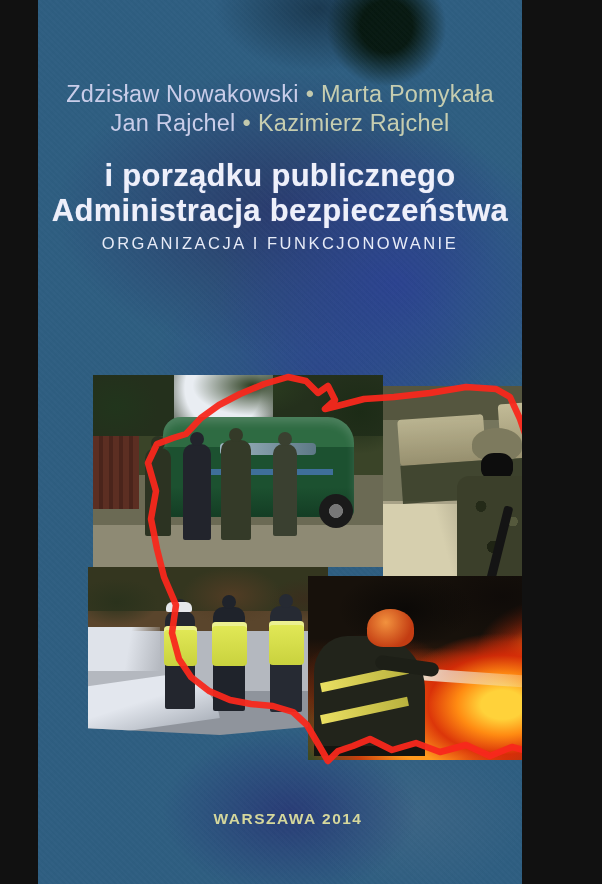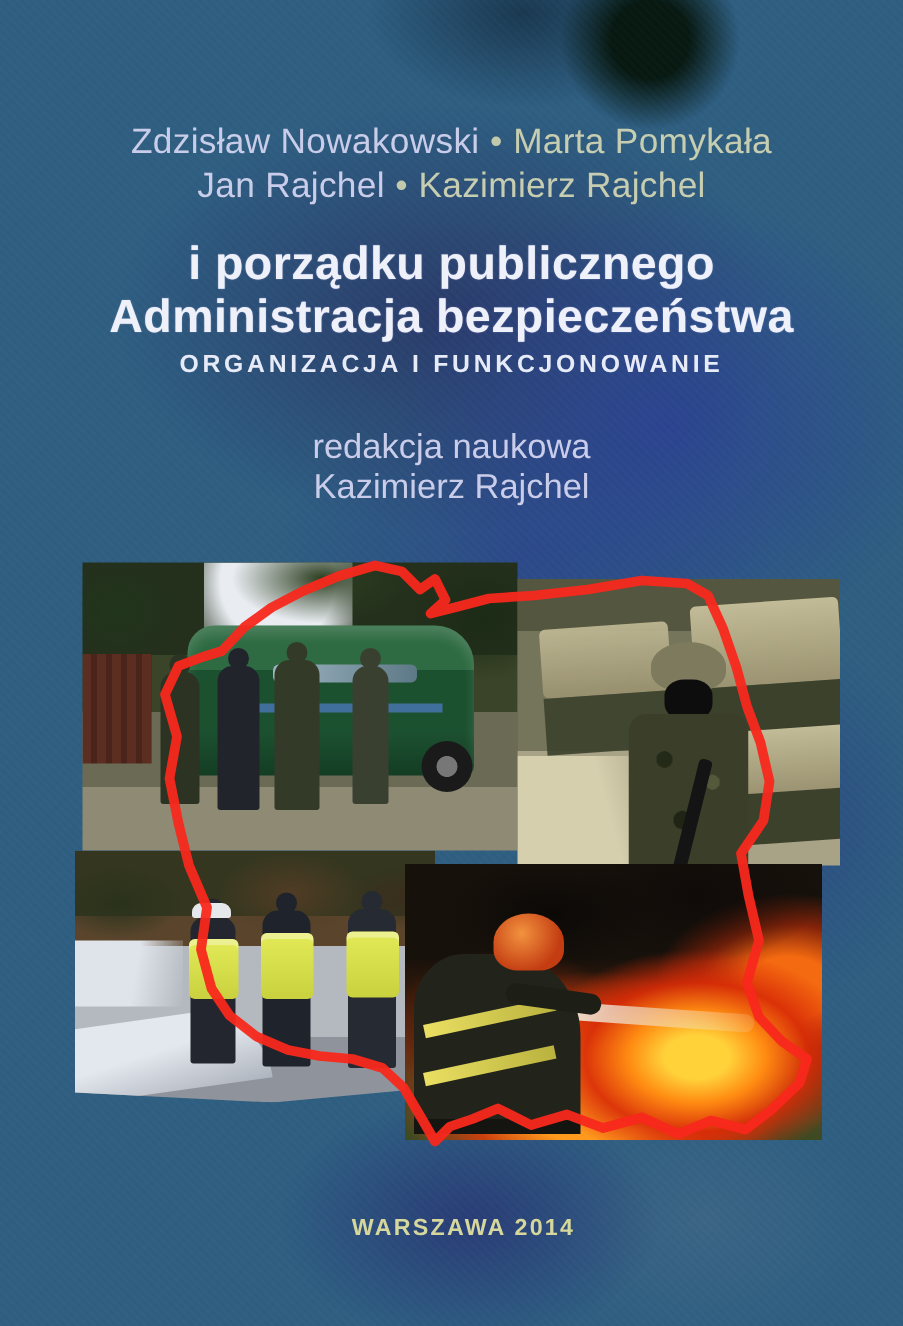--- a/index.html
+++ b/index.html
@@ -1,50 +1,51 @@
 <!DOCTYPE html>
 <html><head>
 <meta charset="utf-8">
 <style>
   * { margin:0; padding:0; box-sizing:border-box; }
   html,body { background:#111; }
   body { font-family:"Liberation Sans", sans-serif; }
 
   .cover {
-    position:relative; width:602px; height:884px; overflow:hidden;
+    position:relative; width:484px; height:884px; overflow:hidden;
     background:
       radial-gradient(circle 52px at 72% 3%, rgba(6,22,12,.95) 0 26px, rgba(6,22,12,0) 60px),
       radial-gradient(ellipse 150px 90px at 58% 1%, rgba(10,26,40,.55), rgba(10,26,40,0) 70%),
       radial-gradient(ellipse 250px 210px at 74% 32%, rgba(44,65,148,.85), rgba(44,65,148,0) 72%),
       radial-gradient(ellipse 300px 190px at 50% 24%, rgba(42,57,105,.95), rgba(42,57,105,0) 75%),
       radial-gradient(ellipse 230px 170px at 58% 42%, rgba(43,62,140,.6), rgba(43,62,140,0) 72%),
       radial-gradient(ellipse 170px 110px at 52% 92%, rgba(41,57,118,.9), rgba(41,57,118,0) 75%),
       radial-gradient(ellipse 120px 160px at 88% 62%, rgba(42,60,130,.5), rgba(42,60,130,0) 75%),
       radial-gradient(ellipse 160px 120px at 78% 92%, rgba(120,130,150,.18), rgba(120,130,150,0) 70%),
       #2f5f82;
+    margin-left: 38px;
   }
   .grain {
     position:absolute; inset:0; pointer-events:none; opacity:.5;
     background:
       repeating-linear-gradient(45deg, rgba(255,255,255,.02) 0 2px, rgba(0,0,0,.02) 2px 4px),
       repeating-linear-gradient(-45deg, rgba(20,40,80,.03) 0 3px, rgba(0,0,0,0) 3px 6px);
   }
 
   
   .authors { position:absolute; left:0; right:0; top:80px; text-align:center;
     font-size:23.5px; line-height:29px; letter-spacing:.2px; }
   .tone-a { color:#c9cde9; }
   .tone-b { color:#c6cdb0; }
   .sep { color:#c2c9ad; padding:0 7px; }
 
   .title { position:absolute; left:0; right:0; top:158px; text-align:center;
     color:#eef0fa; font-weight:bold; font-size:31px; line-height:35px;
     letter-spacing:.3px; text-shadow:0 0 1px rgba(210,205,255,.55); }
   .subtitle { position:absolute; left:0; right:0; top:234px; text-align:center;
-    color:#e7ebf7; font-weight:bold; font-size:16.5px; letter-spacing:2.5px; }
+    color:#e7ebf7; font-weight:normal; font-size:16.5px; letter-spacing:2.5px; }
 
   .editorship { position:absolute; left:0; right:0; top:284px; text-align:center;
     color:#c9cdea; font-size:23px; line-height:27px; }
 
   .imprint { position:absolute; left:0; right:0; top:810px; text-align:center;
     color:#d5d79c; font-weight:bold; font-size:15.5px; letter-spacing:1.5px;
     transform:translateX(8px); }
 
   
   .photo { position:absolute; overflow:hidden; }
@@ -175,24 +176,20 @@
       <span class="tone-a">Jan Rajchel</span><span class="sep">•</span><span class="tone-b">Kazimierz Rajchel</span>
     </div>
   </div>
 
   <div class="title">
     <div>i porządku publicznego</div>
     <div>Administracja bezpieczeństwa</div>
   </div>
   <div class="subtitle">ORGANIZACJA  I  FUNKCJONOWANIE</div>
 
-  <div class="editorship">
-    <div>redakcja naukowa</div>
-    <div>Kazimierz Rajchel</div>
-  </div>
 
   <div>
 
     <div class="photo ph-tl">
       <div class="tl-sky"></div>
       <div class="tl-trees"></div>
       <div class="tl-fence"></div>
       <div class="tl-van">
         <div class="tl-van-glass"></div>
         <div class="tl-van-stripe"></div>

